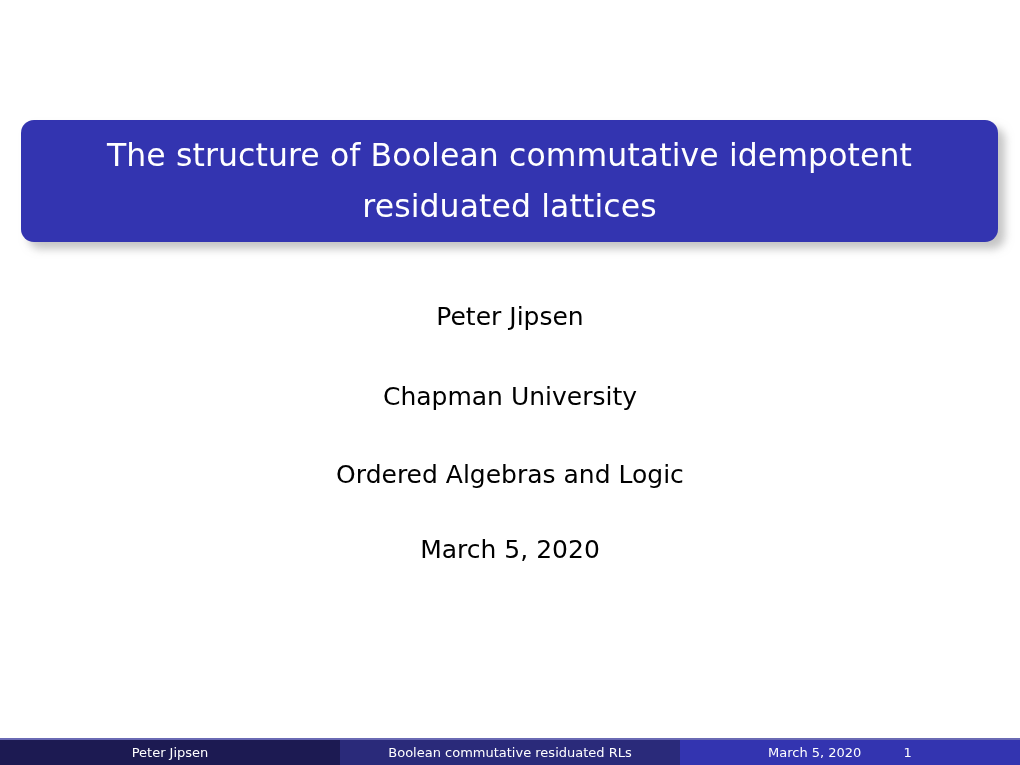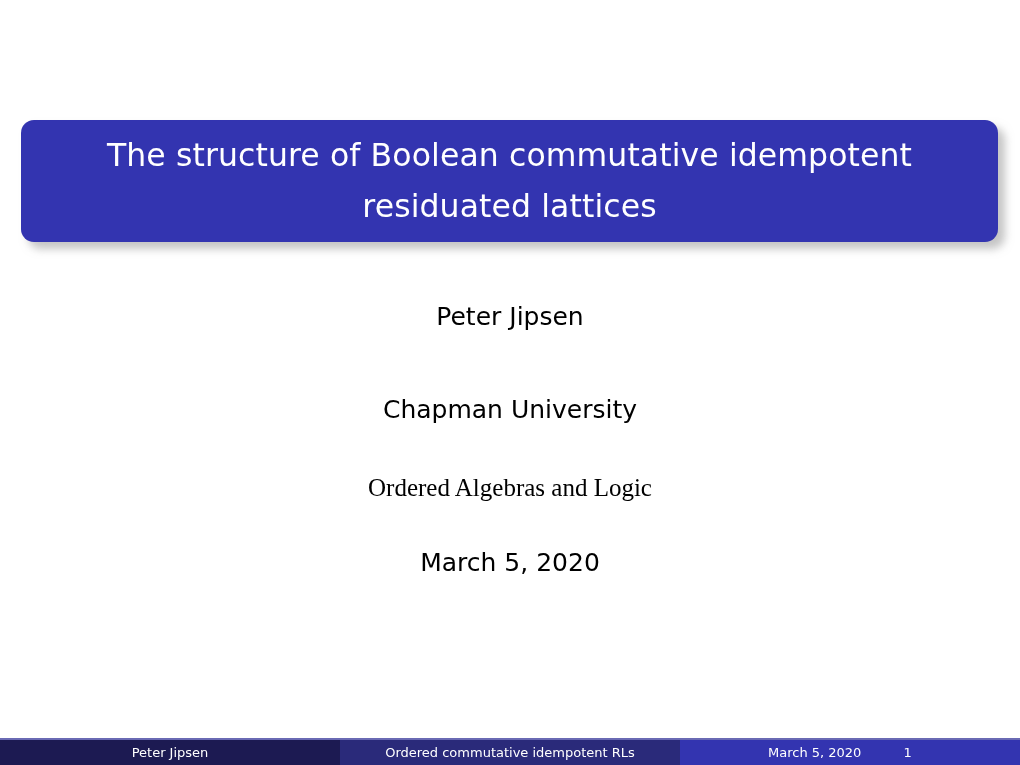--- a/index.html
+++ b/index.html
@@ -61,23 +61,23 @@
     width: 1020px;
     text-align: center;
   }
   .body-line {
     font-size: 25px;
     line-height: 38px;
     color: #000000;
     white-space: pre;
   }
   .author-line      { margin-top: 8px; }
-  .institute-line   { margin-top: 55px; }
+  .institute-line   { margin-top: 42px; }
   .event-block      { margin-top: 39px; }
-  .event-block .body-line { line-height: 39px; font-family: Liberation Serif, serif; }
+  .event-block .body-line { line-height: 39px; }
   .date-line        { margin-top: 37px; }
 
   
   #footline {
     position: absolute;
     left: 0;
     bottom: 0;
     width: 1020px;
     height: 27px;
     display: flex;
@@ -137,21 +137,21 @@
 
   </div>
 
   <div id="footline">
 
     <div class="foot-seg" id="foot-author">
       <span>Peter Jipsen</span>
     </div>
 
     <div class="foot-seg" id="foot-title">
-      <span>Ordered commutative idempotent RLs</span>
+      <span>Boolean commutative residuated RLs</span>
     </div>
 
     <div class="foot-seg" id="foot-right">
       <span>March 5, 2020</span>
       <span id="foot-page">1</span>
     </div>
 
   </div>
 
 </div>

